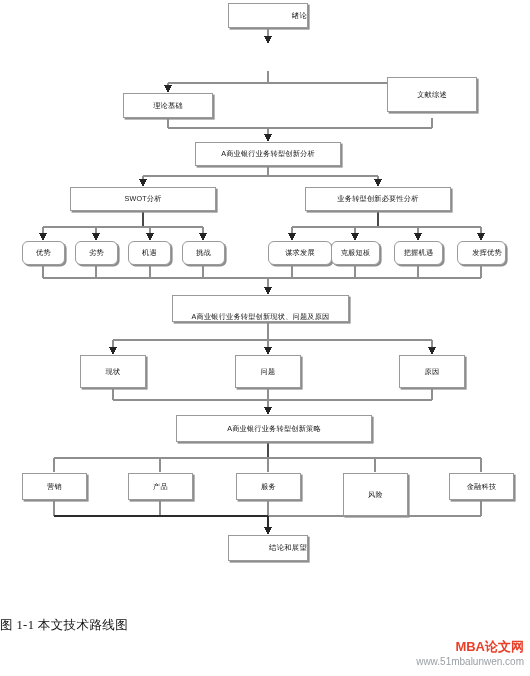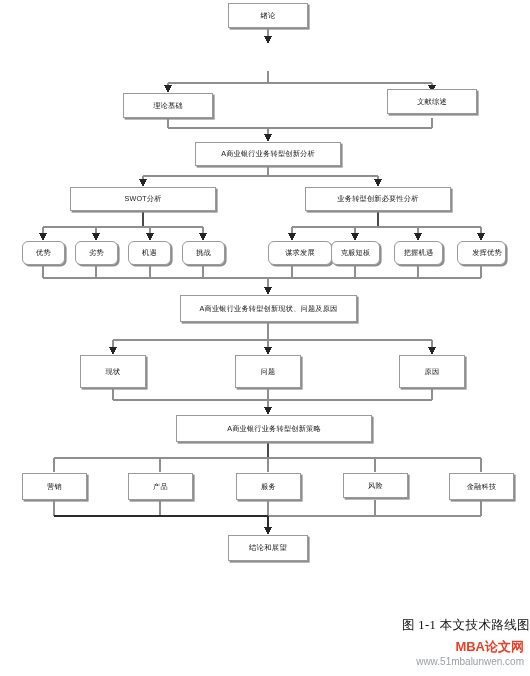--- a/index.html
+++ b/index.html
@@ -34,32 +34,32 @@
     box-shadow: 1.6px 1.6px 0 0 #8d8d8d;
     display: flex;
     align-items: center;
     justify-content: center;
     text-align: center;
     line-height: 1.05;
     color: #141414;
     letter-spacing: 0.2px;
     z-index: 5;
   }
-  .node.lvl-main  { font-size: 7.4px; }
+  .node.lvl-main  { font-size: 7.4px; justify-content: flex-end; }
   .node.lvl-mid   { font-size: 7.2px; }
   .node.lvl-leaf  { font-size: 7.2px; border-radius: 6px; }
   .node.lvl-wide  { font-size: 7.2px; }
 
   
   #figure-caption {
     position: absolute;
     left: 0;
     top: 617px;
     width: 530px;
-    text-align: right;
+    text-align: left;
     font-family: "Liberation Serif", "DejaVu Serif", serif;
     font-size: 12.5px;
     color: #111111;
     letter-spacing: 0.4px;
   }
   #watermark {
     position: absolute;
     right: 6px;
     top: 640px;
     text-align: right;
@@ -171,21 +171,21 @@
 
   <div class="node lvl-main" style="left:228px; top:3px; width:80px; height:25px;">
     <span>绪论</span>
   </div>
 
 
   <div class="node lvl-mid" style="left:123px; top:93px; width:90px; height:25px;">
     <span>理论基础</span>
   </div>
 
-  <div class="node lvl-mid" style="left:387px; top:89px; width:90px; height:25px;">
+  <div class="node lvl-mid" style="left:387px; top:77px; width:90px; height:35px;">
     <span>文献综述</span>
   </div>
 
   <div class="node lvl-wide" style="left:195px; top:142px; width:146px; height:24px;">
     <span>A商业银行业务转型创新分析</span>
   </div>
 
   <div class="node lvl-mid" style="left:70px; top:187px; width:146px; height:24px;">
     <span>SWOT分析</span>
   </div>
@@ -213,21 +213,21 @@
   <div class="node lvl-leaf" style="left:331px; top:241px; width:49px; height:24px;">
     <span>克服短板</span>
   </div>
   <div class="node lvl-leaf" style="left:394px; top:241px; width:49px; height:24px;">
     <span>把握机遇</span>
   </div>
   <div class="node lvl-leaf" style="left:457px; top:241px; width:49px; height:24px;padding-left:11px;">
     <span>发挥优势</span>
   </div>
 
-  <div class="node lvl-wide" style="left:180px; top:295px; width:177px; height:27px;">
+  <div class="node lvl-wide" style="left:172px; top:295px; width:177px; height:27px;align-items:flex-end;">
     <span>A商业银行业务转型创新现状、问题及原因</span>
   </div>
 
   <div class="node lvl-mid" style="left:80px; top:355px; width:66px; height:33px;">
     <span>现状</span>
   </div>
   <div class="node lvl-mid" style="left:235px; top:355px; width:66px; height:33px;">
     <span>问题</span>
   </div>
   <div class="node lvl-mid" style="left:399px; top:355px; width:66px; height:33px;">
@@ -240,21 +240,21 @@
 
   <div class="node lvl-wide" style="left:176px; top:415px; width:196px; height:27px;">
     <span>A商业银行业务转型创新策略</span>
   </div>
   <div class="node lvl-mid" style="left:128px; top:473px; width:65px; height:27px;">
     <span>产品</span>
   </div>
   <div class="node lvl-mid" style="left:236px; top:473px; width:65px; height:27px;">
     <span>服务</span>
   </div>
-  <div class="node lvl-mid" style="left:343px; top:473px; width:65px; height:25px;">
+  <div class="node lvl-mid" style="left:343px; top:473px; width:65px; height:43px;">
     <span>风险</span>
   </div>
   <div class="node lvl-mid" style="left:449px; top:473px; width:65px; height:27px;">
     <span>金融科技</span>
   </div>
 
   <div class="node lvl-main" style="left:228px; top:535px; width:80px; height:26px;">
     <span>结论和展望</span>
   </div>
 

